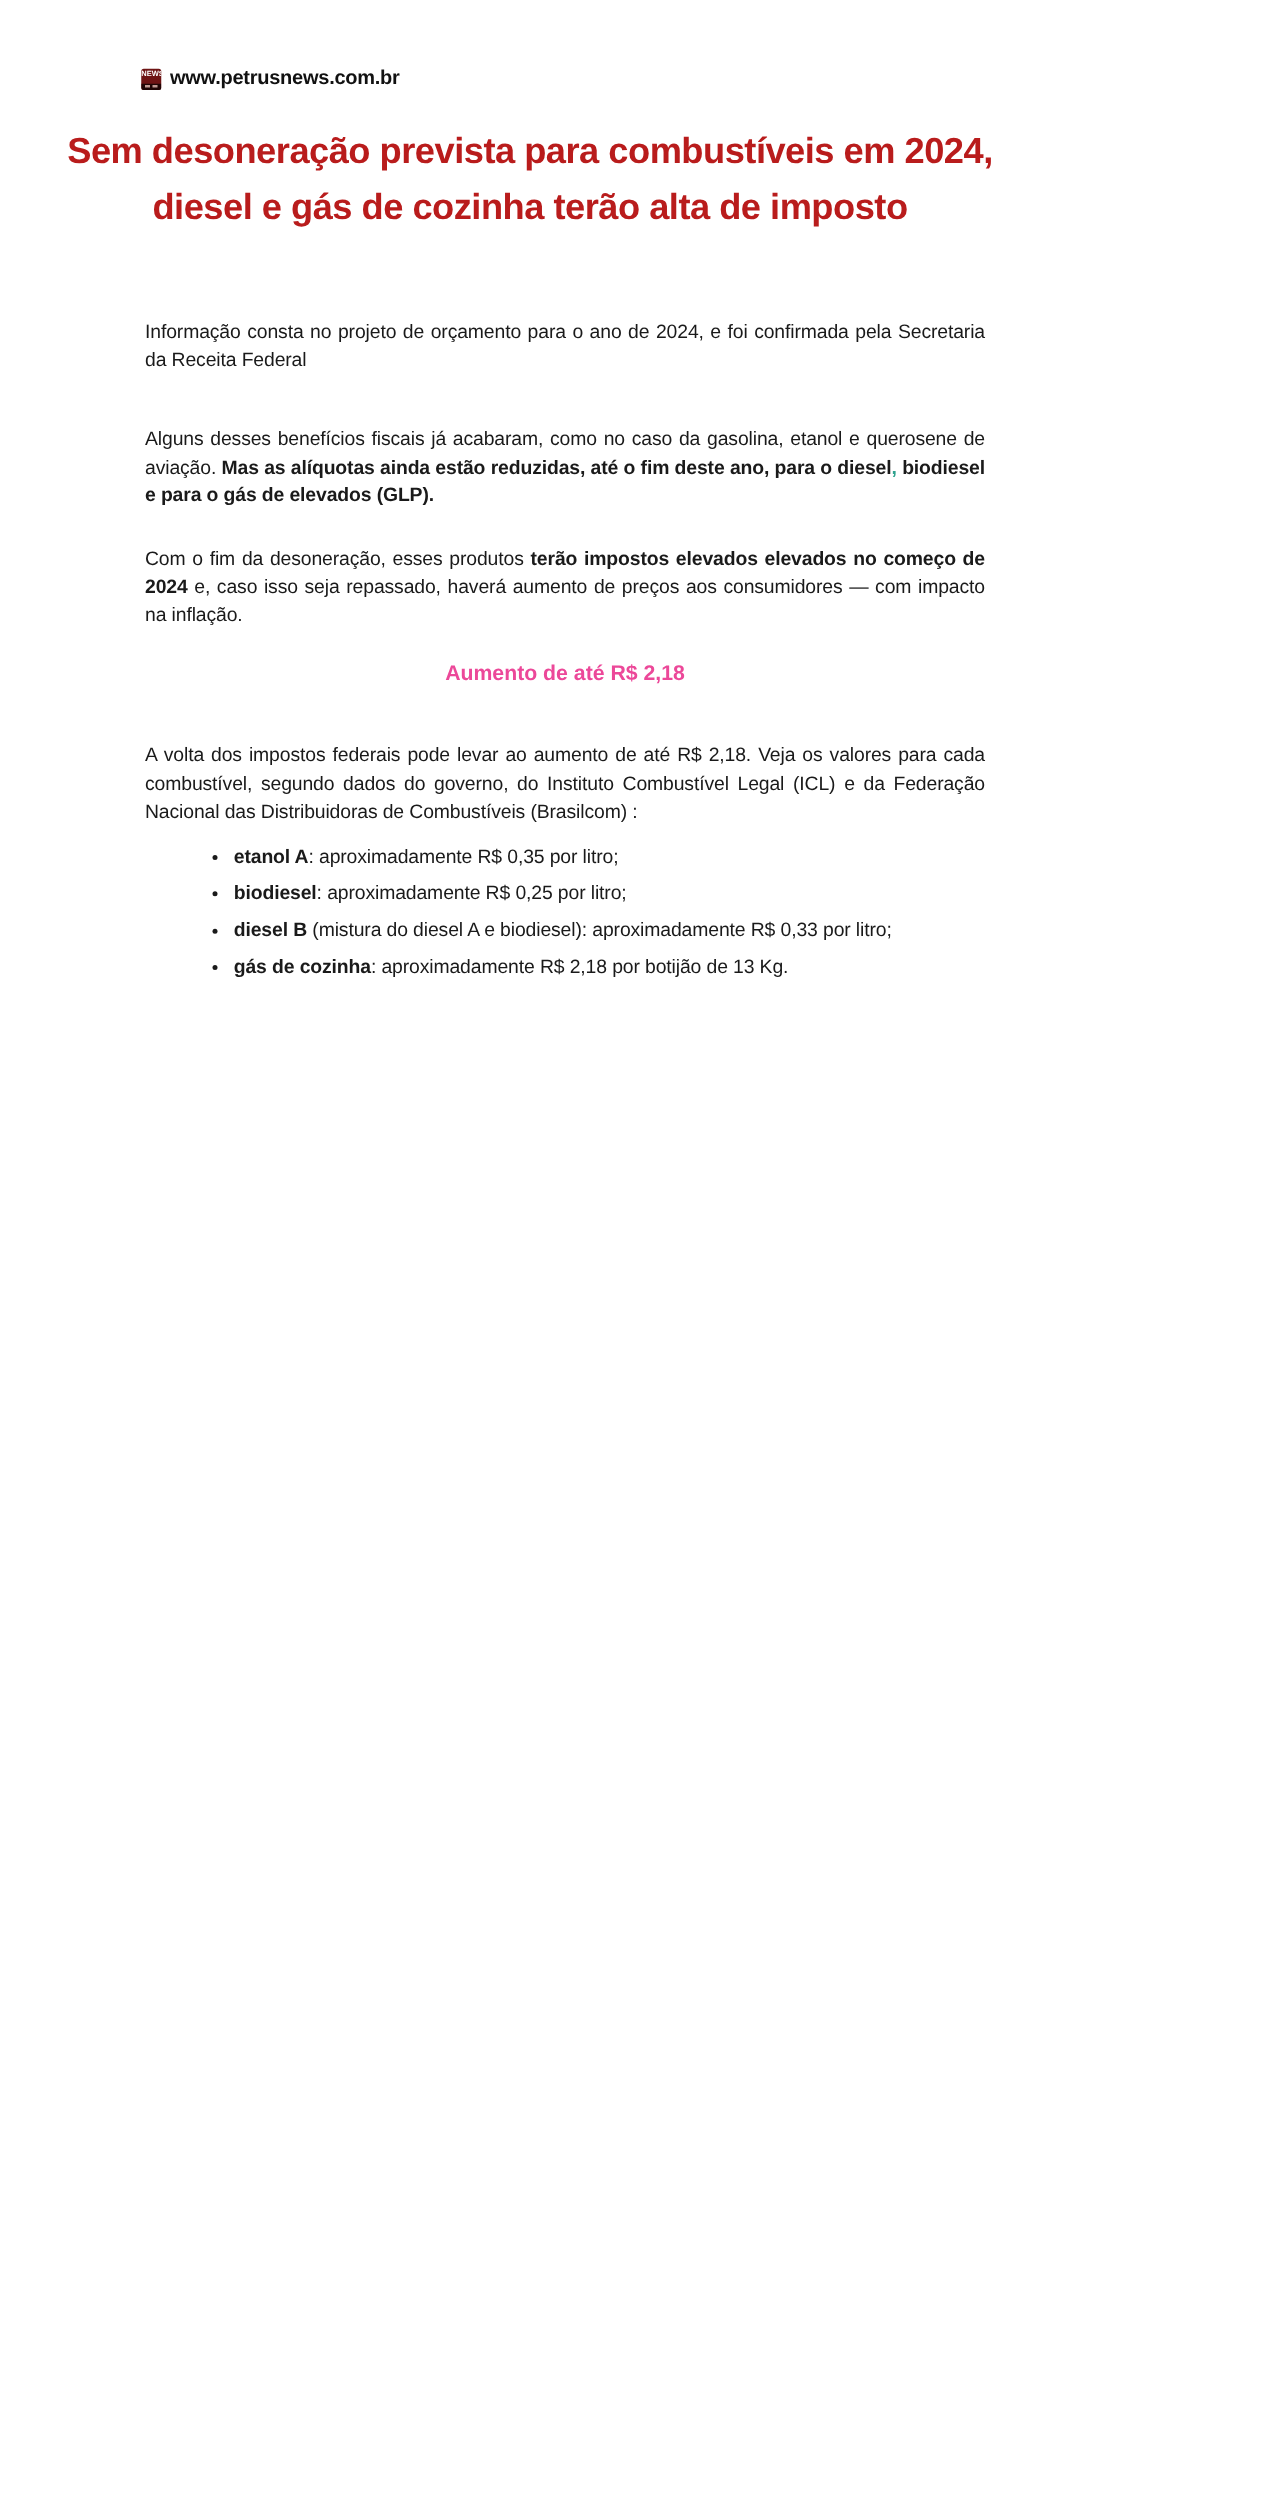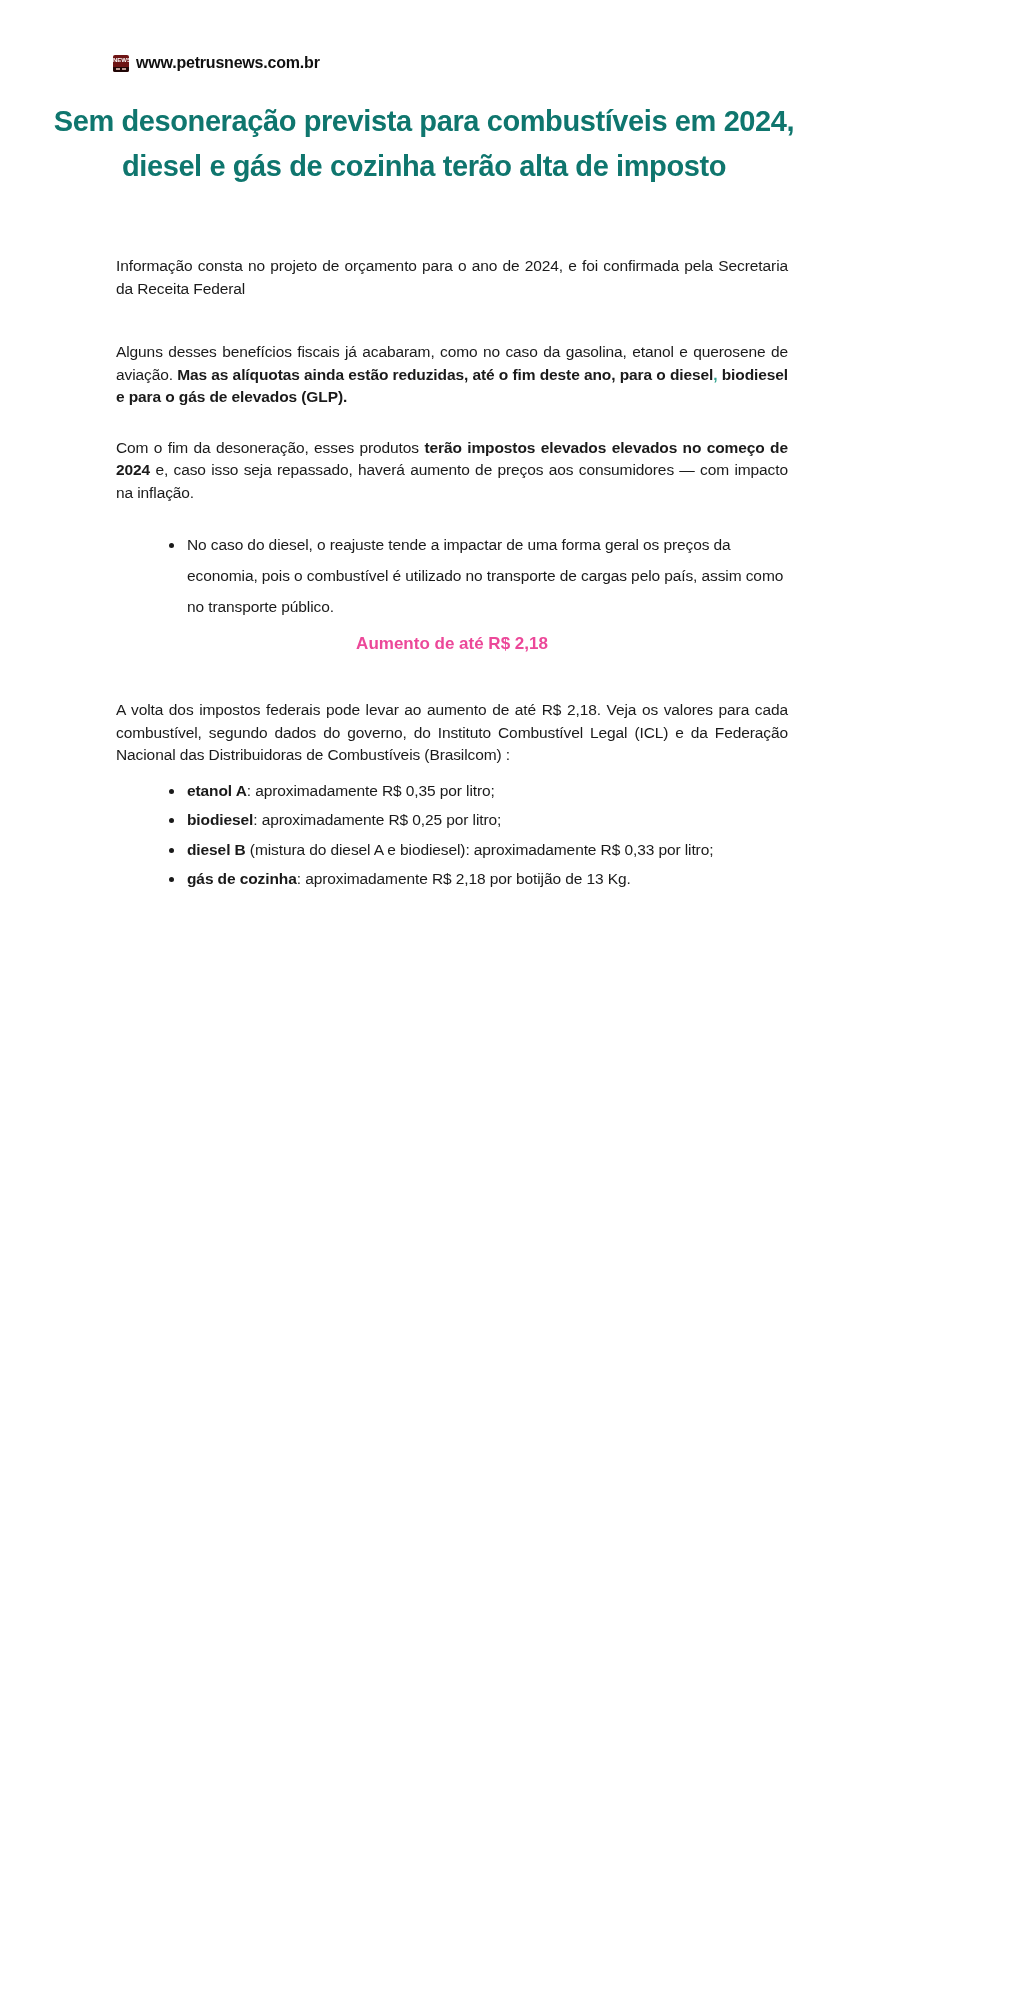--- a/index.html
+++ b/index.html
@@ -65,21 +65,21 @@
     letter-spacing: -0.2px;
   }
   
   .headline {
     width: 770px;
     margin: 27px auto 0 auto;
     font-size: 29px;
     line-height: 45px;
     font-weight: bold;
     text-align: center;
-    color: #0f766e;
+    color: #b91c1c;
     letter-spacing: -0.4px;
   }
   .content {
     margin: 0 60px 0 116px; 
   }
   .content p {
     font-size: 15.5px;
     line-height: 22.5px;
     text-align: justify;
     margin: 0 0 42px 0;
@@ -138,23 +138,20 @@
 
   <div class="content">
 
     <p class="subtitle">Informação consta no projeto de orçamento para o ano de 2024, e foi confirmada pela Secretaria da Receita Federal</p>
 
 
     <p class="p-beneficios"><span>Alguns desses benefícios fiscais já acabaram, como no caso da gasolina, etanol e querosene de aviação. </span><span class="b">Mas as alíquotas ainda estão reduzidas, até o fim deste ano, para o diesel</span><span class="teal-comma">,</span><span class="b"> biodiesel e para o gás de elevados (GLP).</span></p>
 
     <p class="p-fim"><span>Com o fim da desoneração, esses produtos </span><span class="b">terão impostos elevados elevados no começo de 2024</span><span> e, caso isso seja repassado, haverá aumento de preços aos consumidores — com impacto na inflação.</span></p>
 
-    <ul class="note-list">
-      <li><span>No caso do diesel, o reajuste tende a impactar de uma forma geral os preços da economia, pois o combustível é utilizado no transporte de cargas pelo país, assim como no transporte público.</span></li>
-    </ul>
 
     <h2 class="section-heading">Aumento de até R$ 2,18</h2>
 
     <p class="p-volta">A volta dos impostos federais pode levar ao aumento de até R$ 2,18. Veja os valores para cada combustível, segundo dados do governo, do Instituto Combustível Legal (ICL) e da Federação Nacional das Distribuidoras de Combustíveis (Brasilcom) :</p>
 
     <ul class="fuel-list">
       <li><span class="b">etanol A</span><span>: aproximadamente R$ 0,35 por litro;</span></li>
       <li><span class="b">biodiesel</span><span>: aproximadamente R$ 0,25 por litro;</span></li>
       <li><span class="b">diesel B</span><span> (mistura do diesel A e biodiesel): aproximadamente R$ 0,33 por litro;</span></li>
       <li><span class="b">gás de cozinha</span><span>: aproximadamente R$ 2,18 por botijão de 13 Kg.</span></li>

